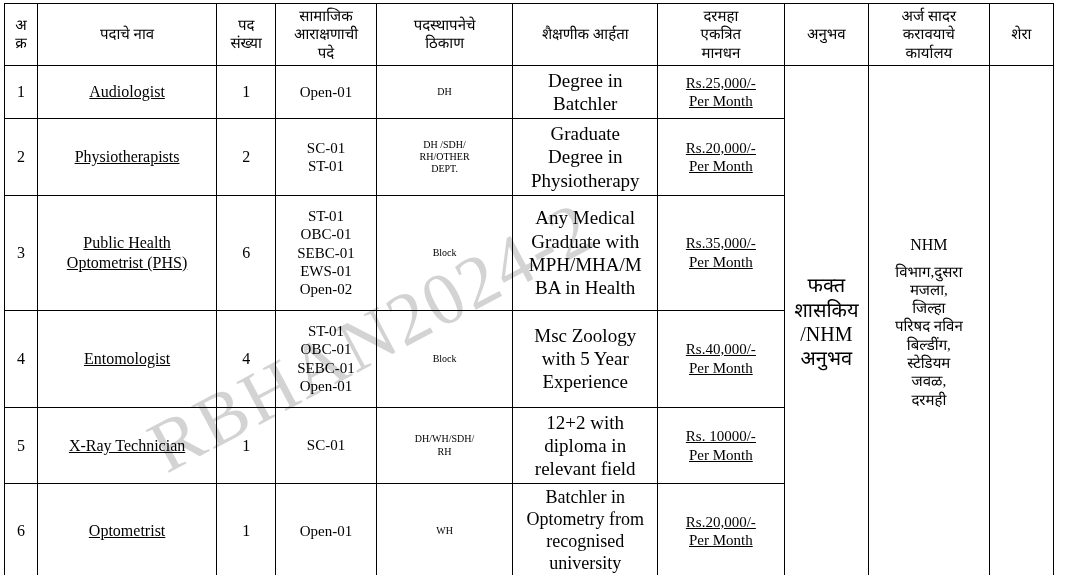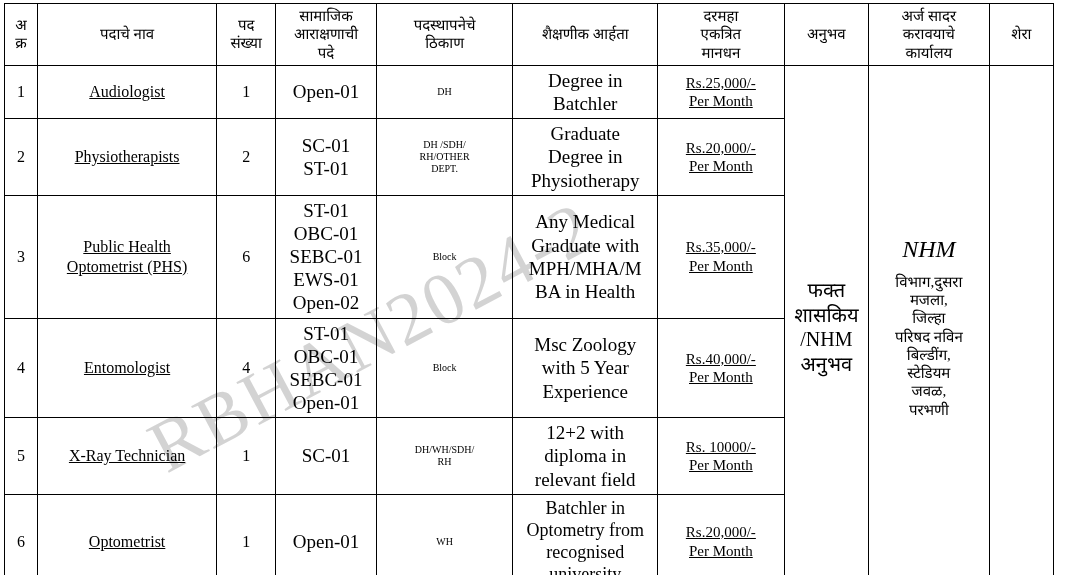--- a/index.html
+++ b/index.html
@@ -56,33 +56,32 @@
   col.c9 { width: 64px; }
 
   td.srno { font-size: 16px; }
   td.postname {
     text-align: left;
     padding-left: 12px;
     font-size: 16px;
     text-decoration: underline;
   }
   td.count { font-size: 16px; }
-  td.reserve { font-size: 19px; }
+  td.reserve { font-size: 15px; }
   td.place { font-size: 10px; }
   td.qual { font-size: 19px; }
   td.pay { font-size: 15px; text-decoration: underline; }
   td.exp { font-size: 20px; line-height: 1.5; }
   td.office { font-size: 15px; line-height: 1.45; }
   td.remark { font-size: 15px; }
 
   .office-title {
-    font-size: 24px;
+    font-size: 16px;
     display: block;
     margin-bottom: 8px;
-    font-style: italic;
   }
   .lines span { display: block; }
   td.small-qual { font-size: 18px; line-height: 1.35; }
 
   
   .watermark {
     position: absolute;
     left: 0;
     top: 0;
     width: 1089px;
@@ -207,21 +206,21 @@
         <td class="office" rowspan="6">
           <span class="office-title">NHM</span>
           <span class="lines">
             <span>विभाग,दुसरा</span>
             <span>मजला,</span>
             <span>जिल्हा</span>
             <span>परिषद नविन</span>
             <span>बिल्डींग,</span>
             <span>स्टेडियम</span>
             <span>जवळ,</span>
-            <span>परभणी</span>
+            <span>दरमही</span>
           </span>
         </td>
         <td class="remark" rowspan="6"></td>
       </tr>
 
       <tr style="height:72px;">
         <td class="srno">2</td>
         <td class="postname">Physiotherapists</td>
         <td class="count">2</td>
         <td class="reserve">

